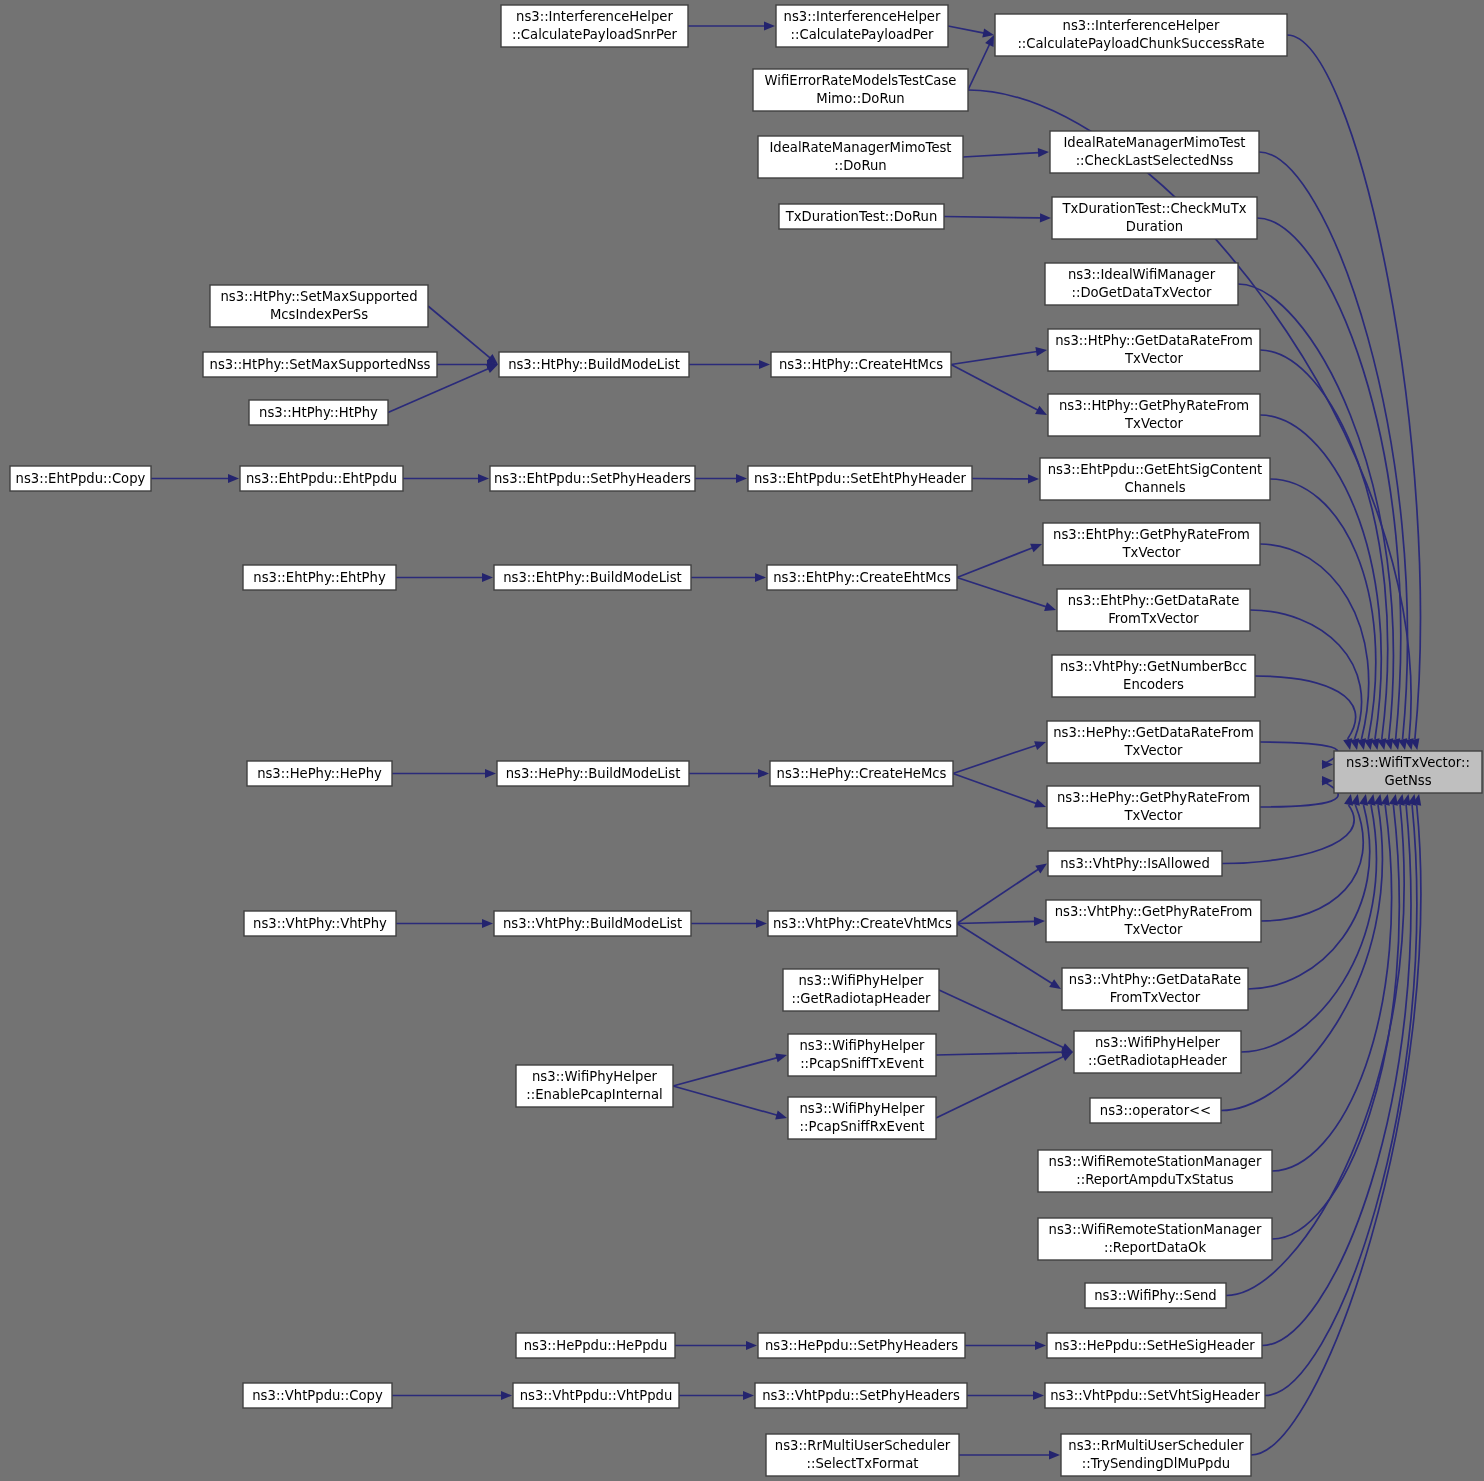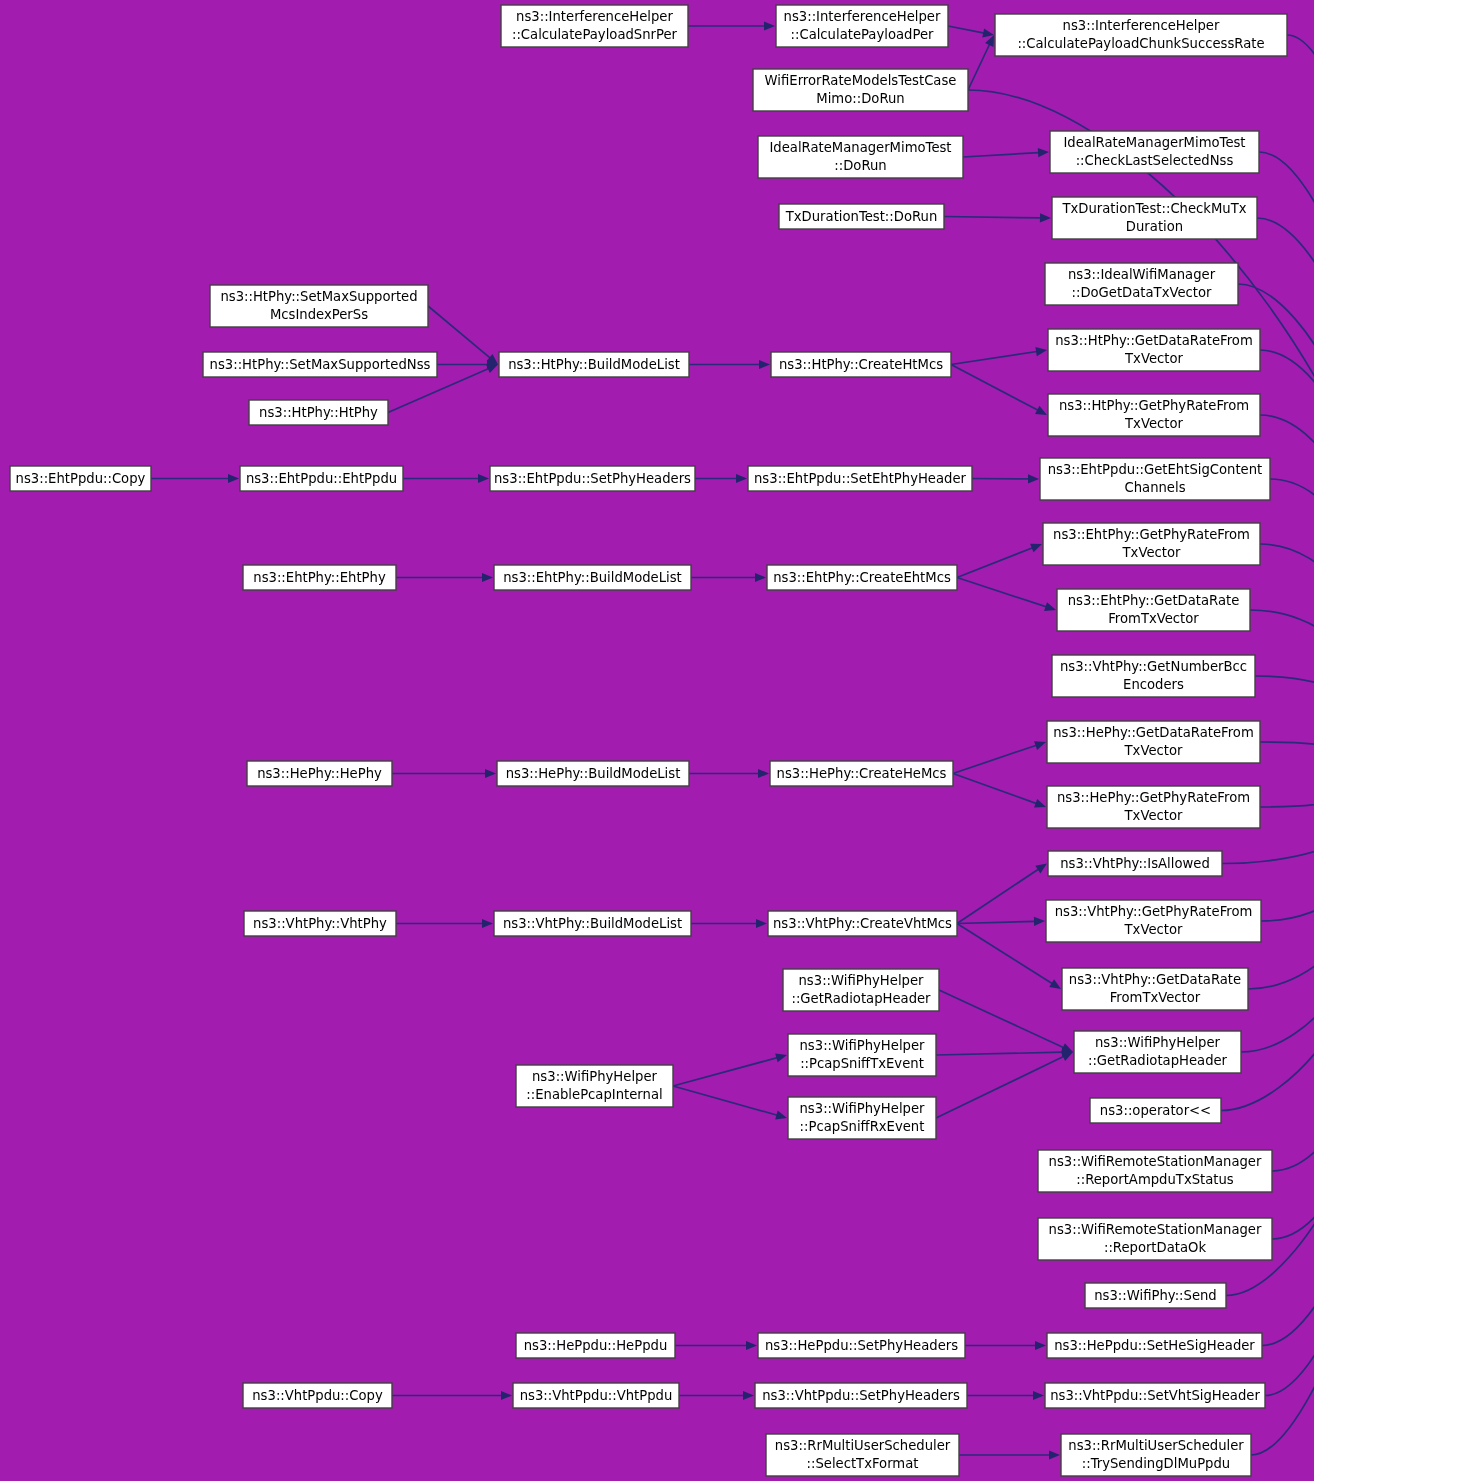--- a/index.html
+++ b/index.html
@@ -5,24 +5,24 @@
   html, body {
     margin: 0;
     padding: 0;
     background: #ffffff;
   }
   body {
     font-family: "DejaVu Sans", sans-serif;
   }
   #graph-root {
     position: relative;
-    width: 1314px;
+    width: 1484px;
     height: 1481px;
     overflow: hidden;
-    background: #a21caf;
+    background: #737373;
   }
   svg#callgraph {
     display: block;
     width: 1484px;
     height: 1481px;
   }
   .node-box {
     fill: #ffffff;
     stroke: #404040;
     stroke-width: 1.4;

